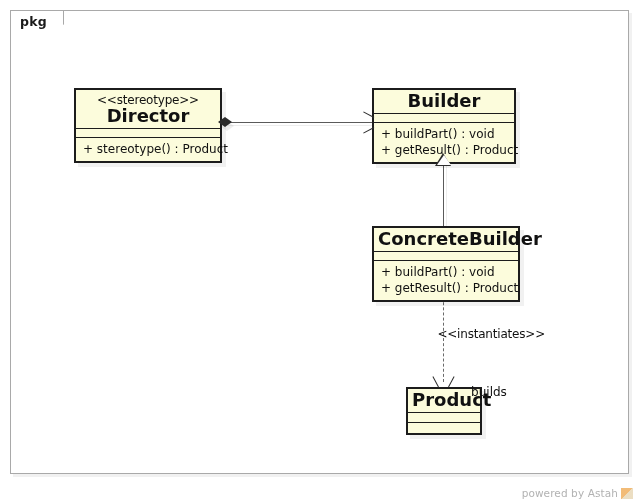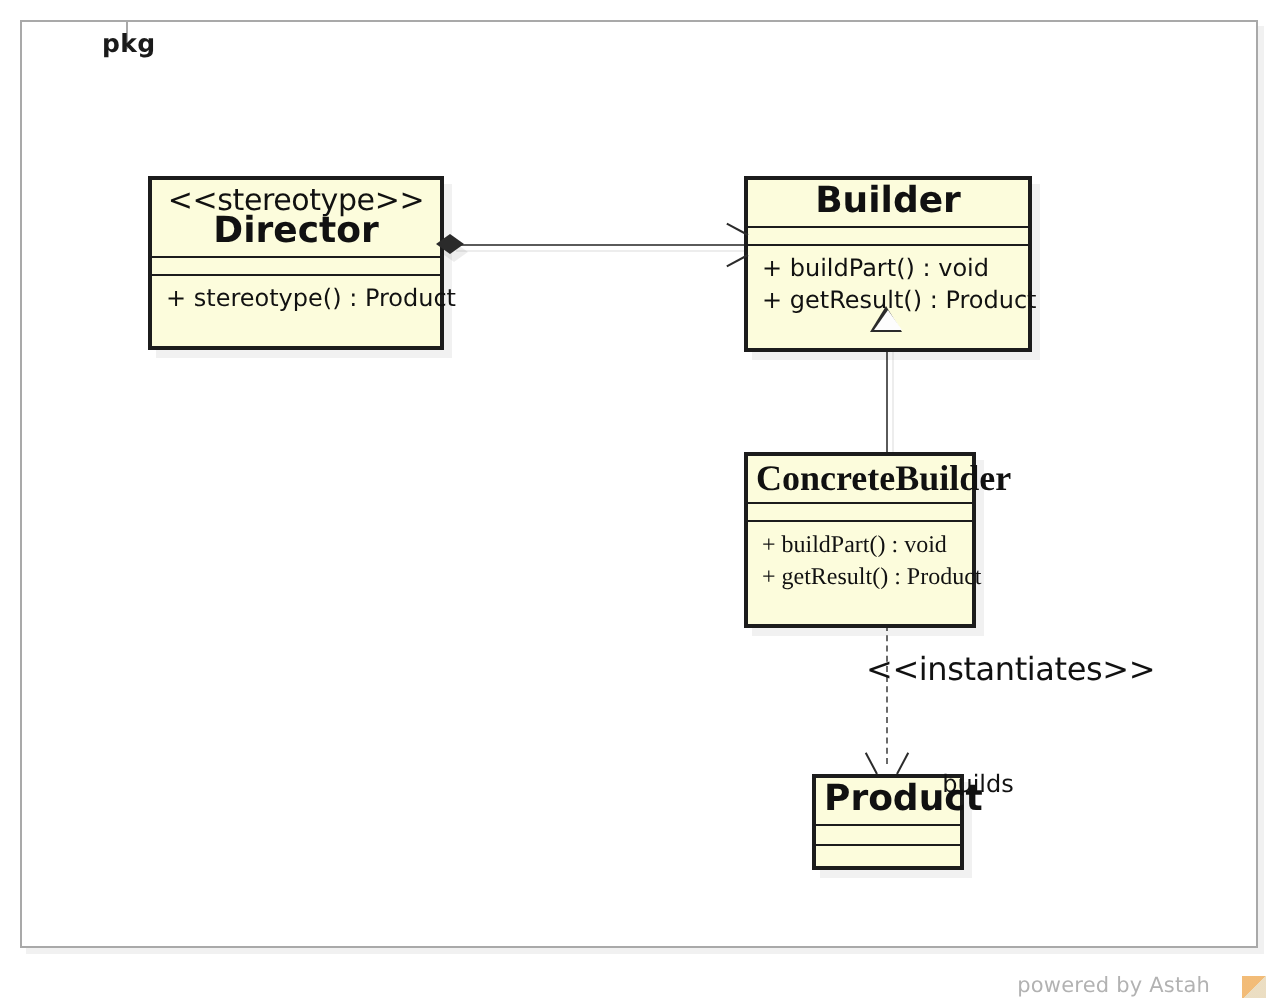--- a/index.html
+++ b/index.html
@@ -41,21 +41,20 @@
     clip-path: polygon(0 0, 100% 0, 100% 55%, 72% 100%, 0 100%);
   }
   .pkg-label {
     position: absolute;
     left: 20px;
     top: 14px;
     font-size: 12.5px;
     font-weight: bold;
     color: #1a1a1a;
     letter-spacing: 0.2px;
-    margin-left: 31px;
   }
   
   .pkg-tab-mask {
     position: absolute;
     left: 11px;
     top: 4px;
     width: 52px;
     height: 8px;
     background: #ffffff;
   }
@@ -71,39 +70,39 @@
   }
   .cls-name {
     box-sizing: border-box;
     text-align: center;
     color: #111111;
     padding: 3px 4px 4px 4px;
     border-bottom: 1px solid #1c1c1c;
   }
   .cls-stereotype {
     display: block;
-    font-size: 15px;
+    font-size: 12px;
     font-weight: normal;
     line-height: 15px;
     letter-spacing: -0.2px;
   }
   .cls-title {
     display: block;
     font-size: 18px;
     font-weight: bold;
     line-height: 16px;
   }
   .cls-attrs {
     box-sizing: border-box;
     border-bottom: 1px solid #1c1c1c;
     height: 9px;
   }
   .cls-ops {
     box-sizing: border-box;
-    padding: 3px 7px 16px 7px;
+    padding: 3px 7px 4px 7px;
   }
   .cls-ops .op {
     font-size: 12px;
     line-height: 16px;
     color: #111111;
     white-space: nowrap;
   }
   .cls-empty-row {
     box-sizing: border-box;
     height: 10px;
@@ -244,40 +243,40 @@
   
   .edge-label {
     position: absolute;
     text-align: center;
     color: #111111;
     z-index: 6;
     white-space: nowrap;
   }
   .edge-label .lbl-stereo {
     display: block;
-    font-size: 16px;
+    font-size: 12px;
     line-height: 15px;
     letter-spacing: -0.2px;
     text-align: right;
   }
   .edge-label .lbl-name {
     display: block;
     font-size: 12px;
     line-height: 15px;
     margin-top: 43px;
   }
 
   
   .watermark {
     position: absolute;
     right: 7px;
     bottom: 5px;
     display: flex;
     align-items: center;
-    gap: 16px;
+    gap: 3px;
     z-index: 8;
   }
   .watermark-text {
     font-size: 10.5px;
     color: #b2b2b2;
     letter-spacing: 0.1px;
   }
   .watermark-logo {
     width: 12px;
     height: 11px;
@@ -331,21 +330,21 @@
     <div class="cls-name">
       <span class="cls-title">Builder</span>
     </div>
     <div class="cls-attrs"></div>
     <div class="cls-ops">
       <div class="op">+ buildPart() : void</div>
       <div class="op">+ getResult() : Product</div>
     </div>
   </div>
 
-  <div class="uml-class" style="left:372px; top:226px; width:116px;font-family:Liberation Serif, serif;">
+  <div class="uml-class" style="left:372px; top:226px; width:148px;">
     <div class="cls-name">
       <span class="cls-title">ConcreteBuilder</span>
     </div>
     <div class="cls-attrs"></div>
     <div class="cls-ops">
       <div class="op">+ buildPart() : void</div>
       <div class="op">+ getResult() : Product</div>
     </div>
   </div>
 

